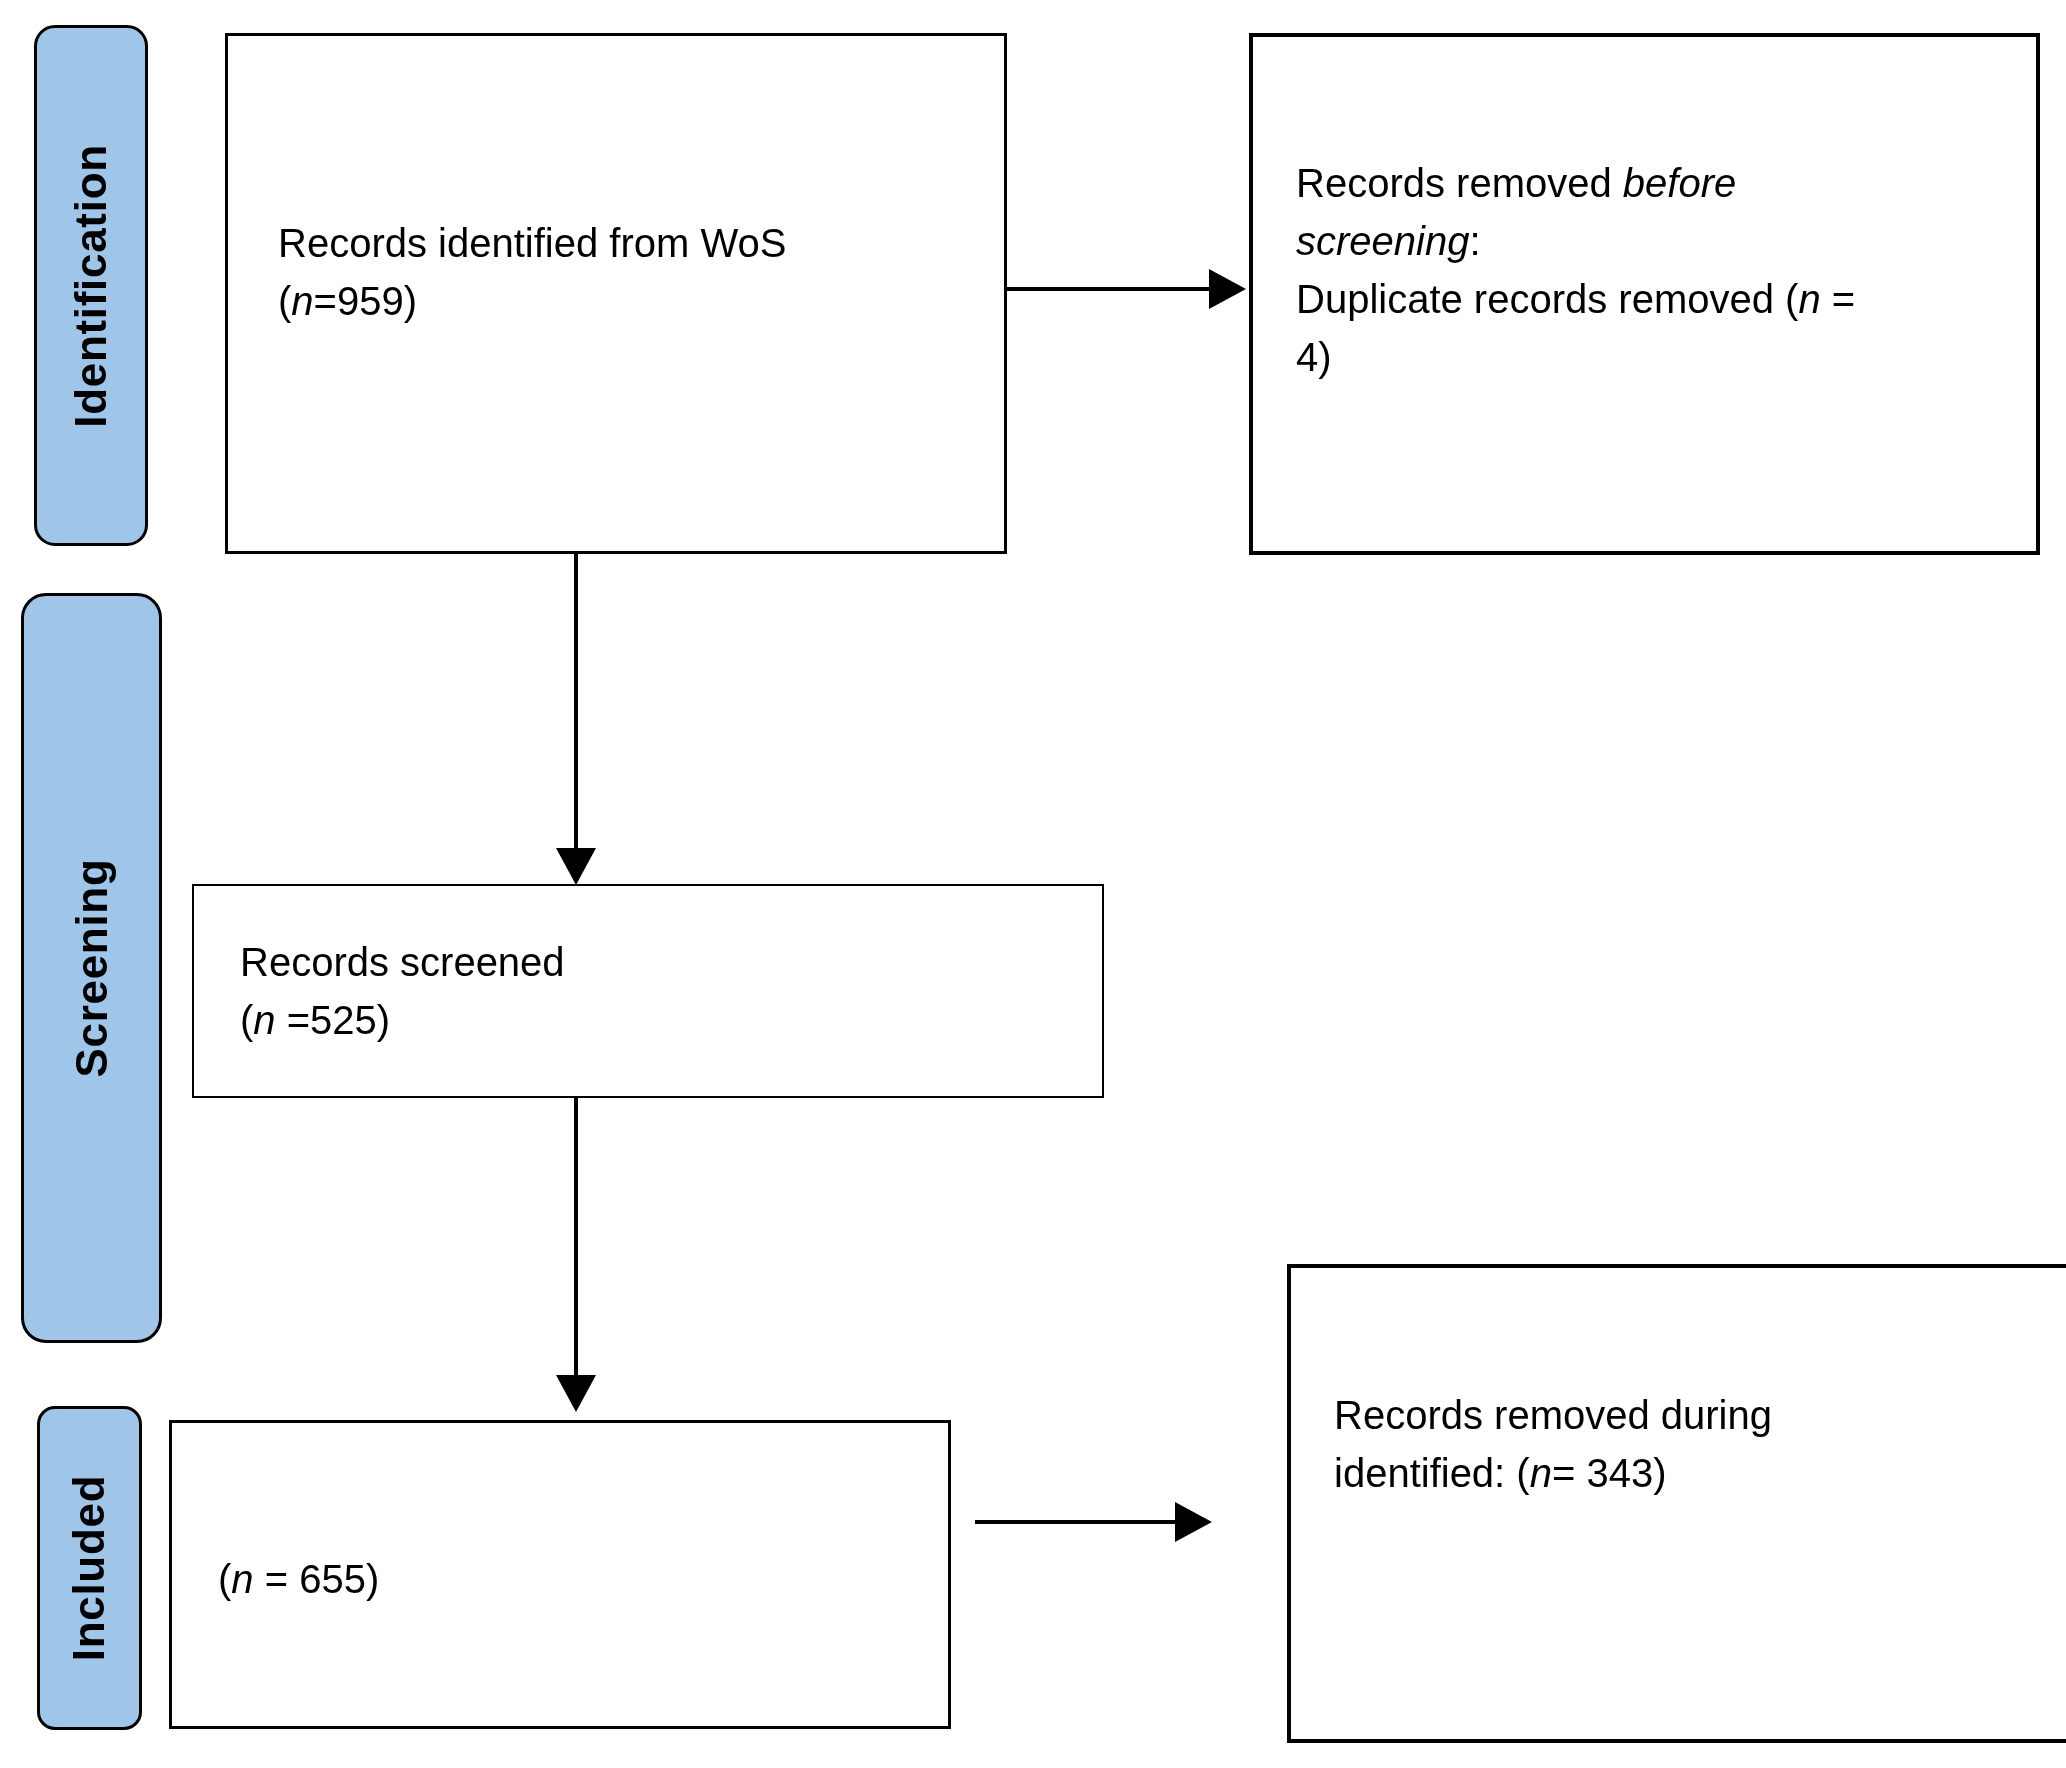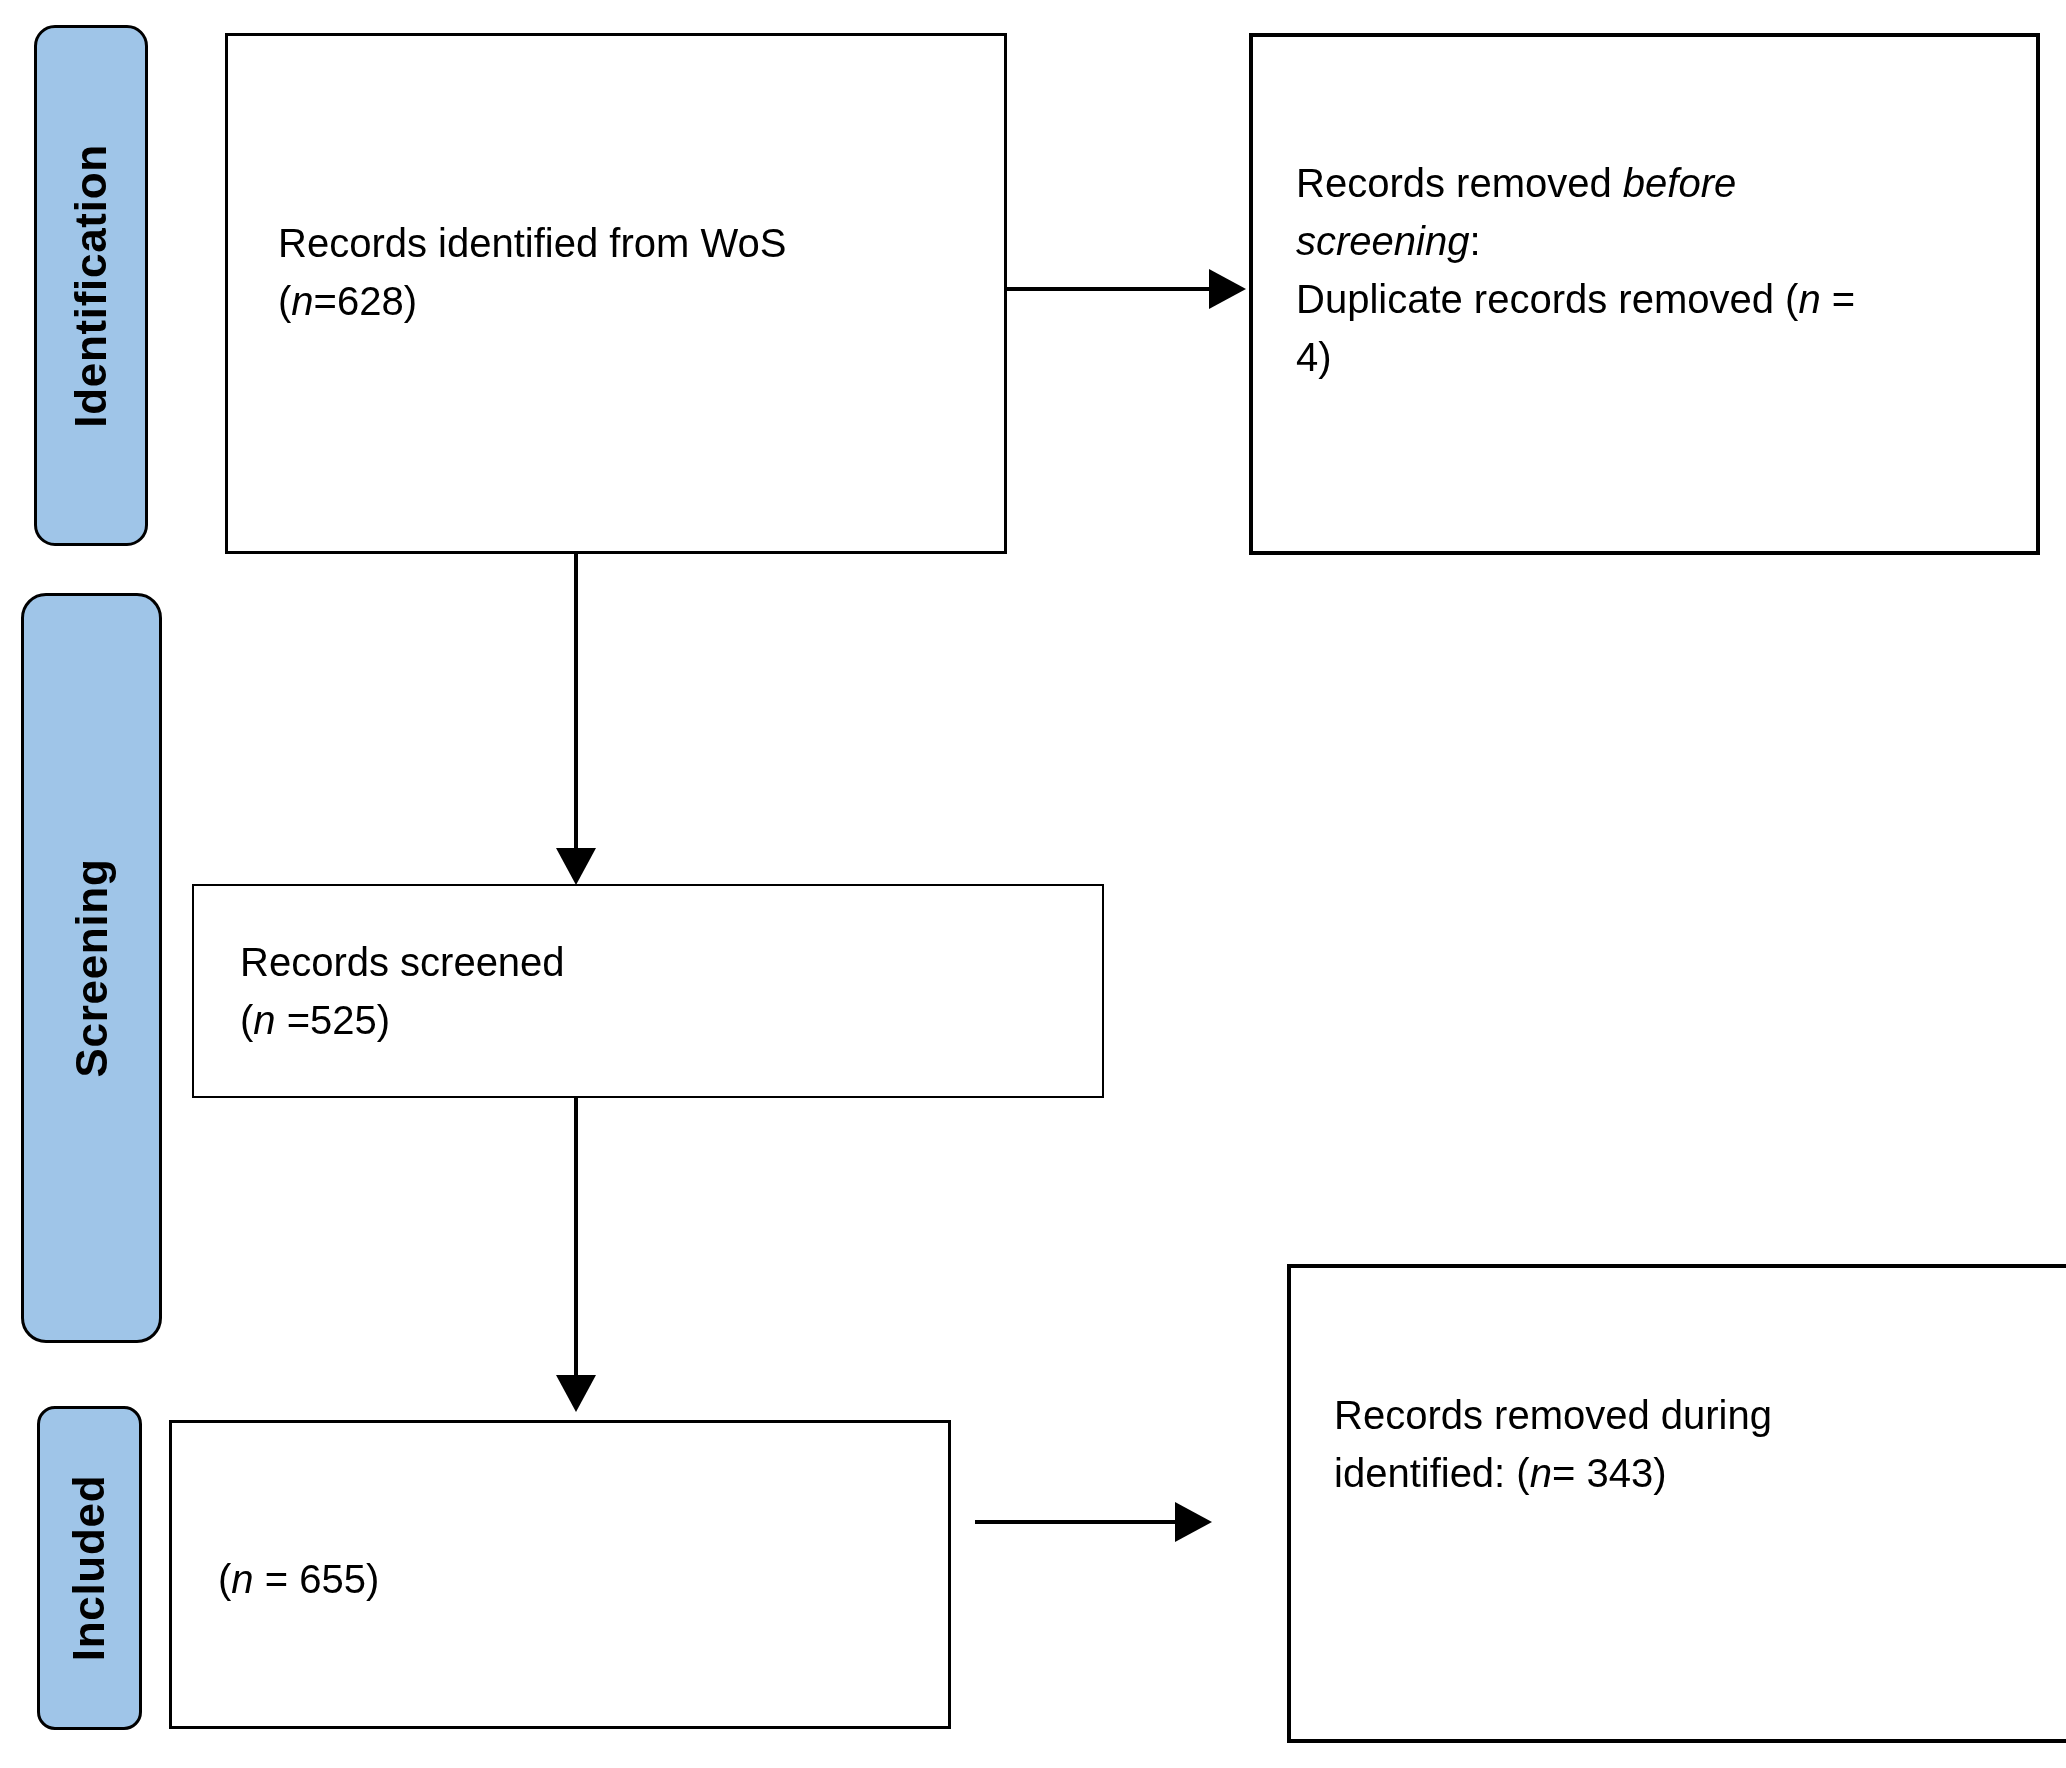--- a/index.html
+++ b/index.html
@@ -90,21 +90,21 @@
     <span class="txt">Identification</span>
   </div>
   <div class="stage" id="label-screening">
     <span class="txt">Screening</span>
   </div>
   <div class="stage" id="label-included">
     <span class="txt">Included</span>
   </div>
 
   <div class="fbox" id="box-identified">
-    <span class="textblock"><span>Records identified from WoS</span><br><span>(</span><span style="font-style: italic;">n</span><span>=628)</span></span>
+    <span class="textblock"><span>Records identified from WoS</span><br><span>(</span><span style="font-style: italic;">n</span><span>=959)</span></span>
   </div>
 
   <div class="fbox" id="box-removed-before">
     <span class="textblock"><span>Records removed </span><span style="font-style: italic;">before</span><br><span style="font-style: italic;">screening</span><span>:</span><br><span> Duplicate records removed (</span><span style="font-style: italic;">n</span><span> =</span><br><span>4)</span></span>
   </div>
 
   <div class="fbox" id="box-screened">
     <span class="textblock"><span>Records screened</span><br><span>(</span><span style="font-style: italic;">n</span><span> =525)</span></span>
   </div>
 

